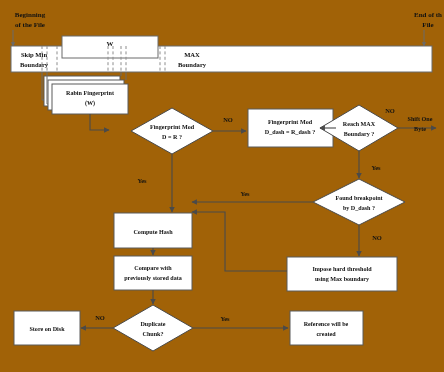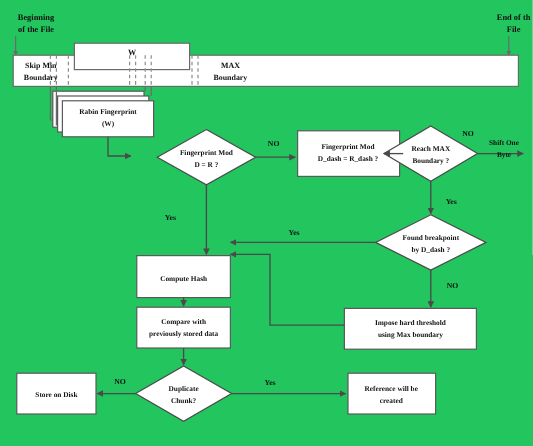--- a/index.html
+++ b/index.html
@@ -7,21 +7,21 @@
     padding: 0;
     background: #ffffff;
   }
   body {
     font-family: "Liberation Serif", "DejaVu Serif", serif;
   }
   #canvas {
     position: relative;
     width: 444px;
     height: 372px;
-    background: #22c55e;
+    background: #a16207;
     overflow: hidden;
   }
   svg#diagram {
     position: absolute;
     left: 0;
     top: 0;
     width: 444px;
     height: 372px;
   }
   .box {

